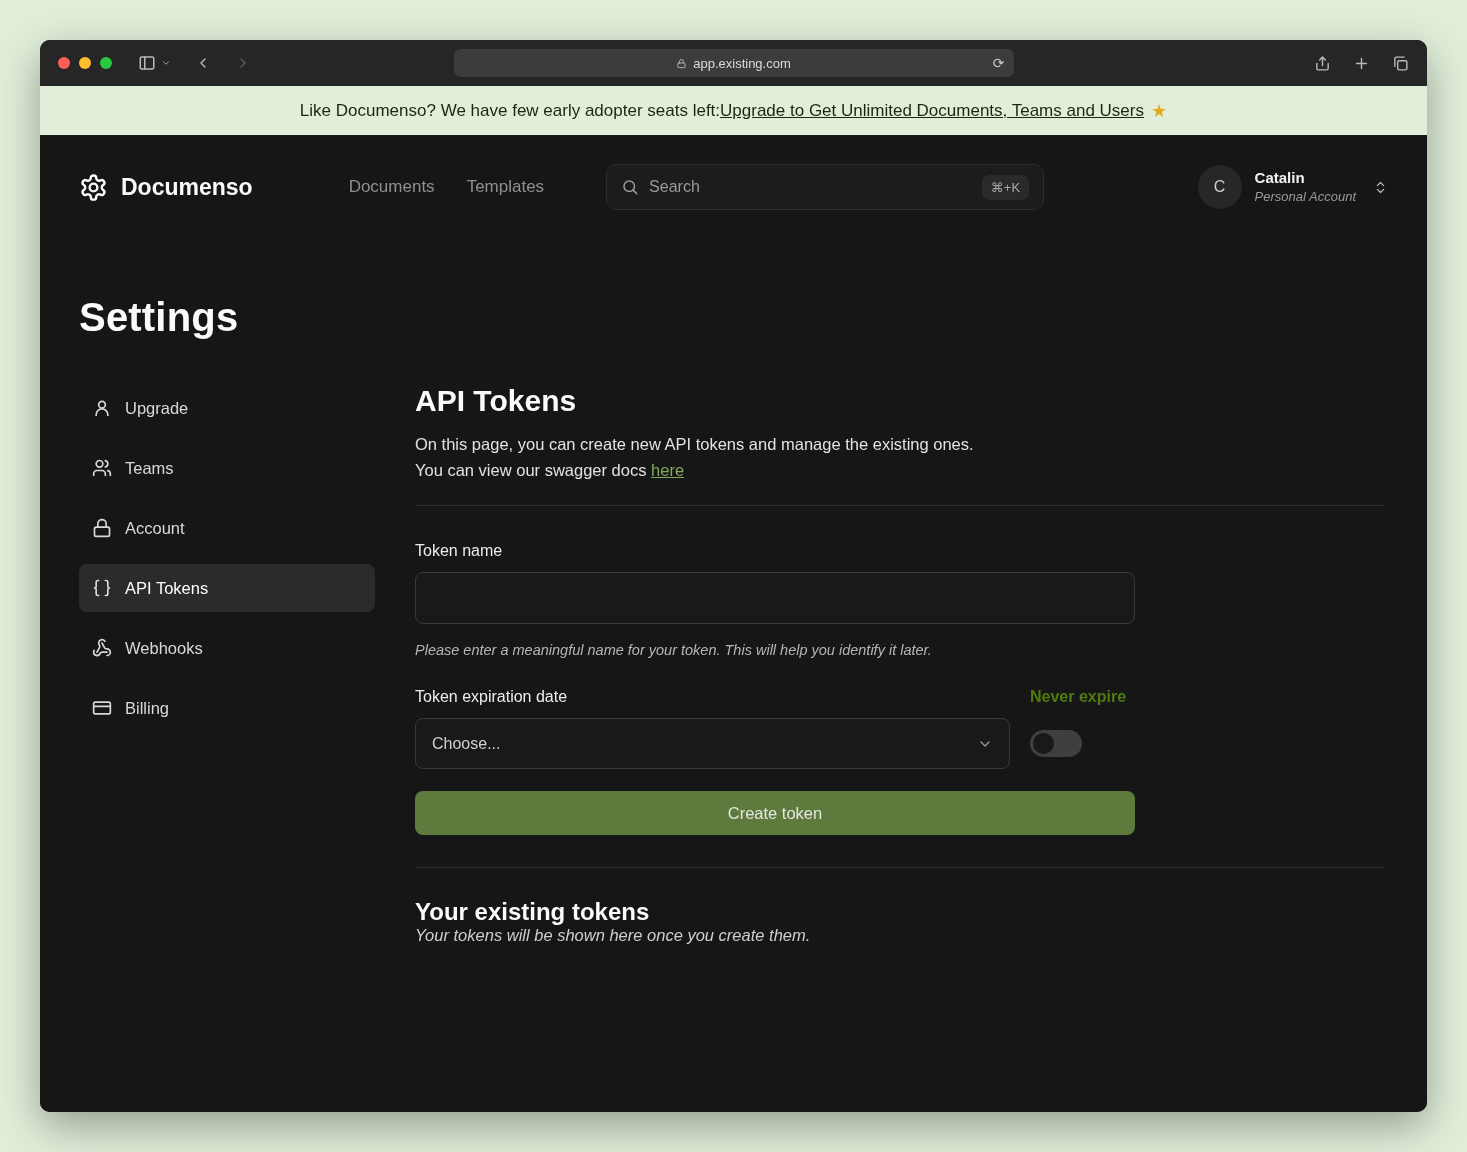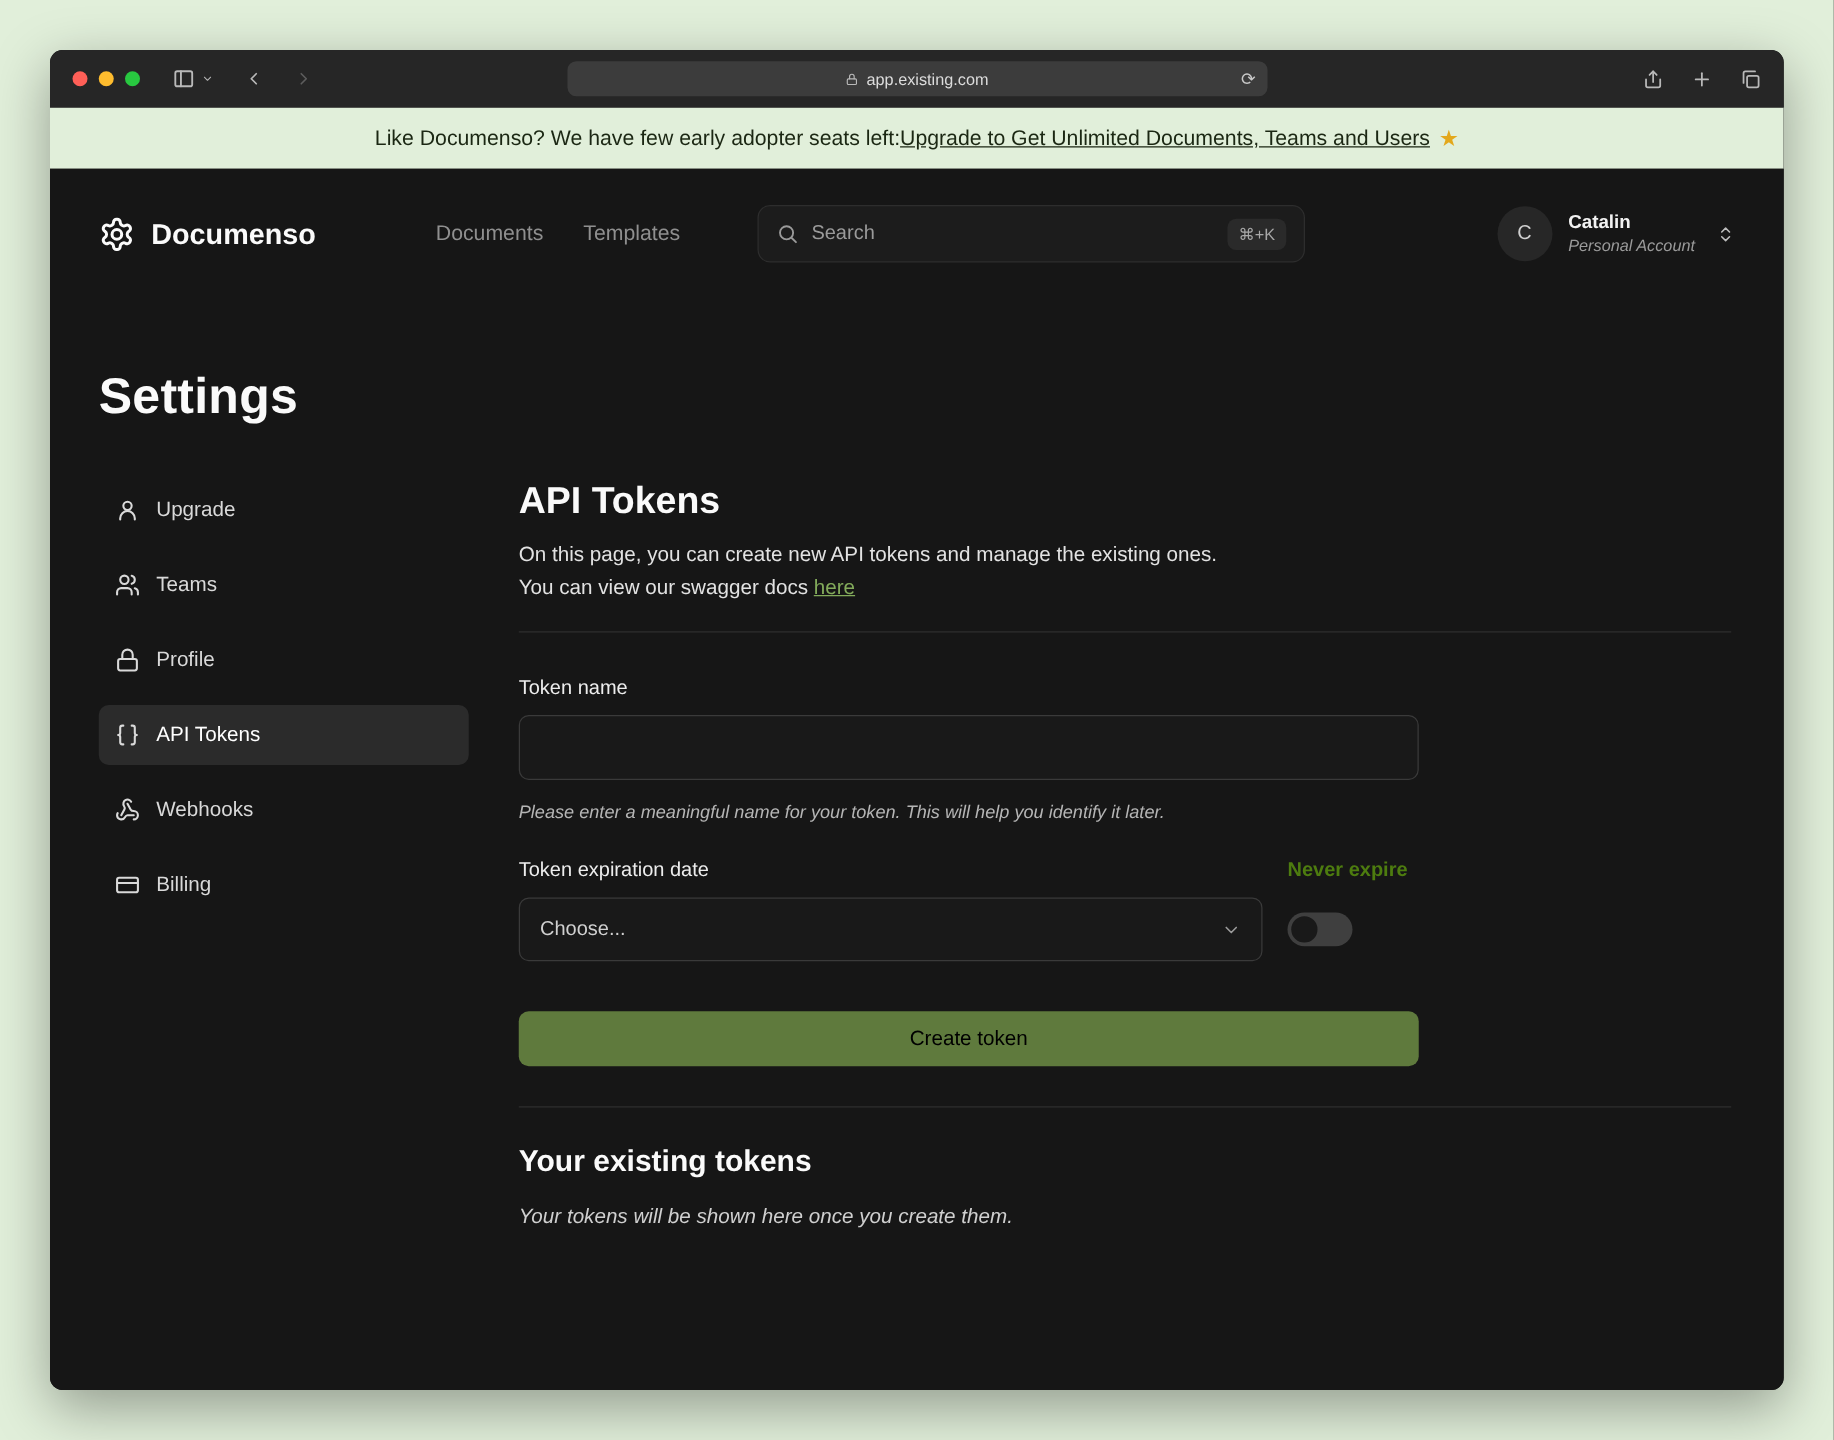--- a/index.html
+++ b/index.html
@@ -75,25 +75,25 @@
   .help { margin-top:18px; font-style:italic; font-size:14.5px; color:#b5b5b5; }
   .exp-labels { margin-top:30px; display:flex; }
   .exp-labels .lbl { width:595px; margin-right:20px; font-size:16px; color:#ededed; font-weight:500; }
   .exp-labels .never { font-size:16px; font-weight:700; color:#4d7c0f; }
   .exp-row { margin-top:12px; display:flex; align-items:center; }
   .select { width:595px; height:51px; margin-right:20px; border-radius:8px; border:1px solid #3a3a3a; background:#191919;
             display:flex; align-items:center; padding:0 16px; color:#d0d0d0; font-size:16px; cursor:pointer; }
   .select .chev { margin-left:auto; color:#9a9a9a; }
   .toggle { width:52px; height:27px; border-radius:999px; background:#3f3f3f; position:relative; cursor:pointer; }
   .toggle .knob { position:absolute; left:3px; top:3px; width:21px; height:21px; border-radius:50%; background:#191919; }
-  .submit { margin-top:40px; width:720px; height:44px; border:none; border-radius:8px; background:#5f7a3d;
-            color:#000000; font-size:16.5px; font-weight:500; cursor:pointer; font-family:inherit; display:block; }
+  .submit { margin-top:22px; width:720px; height:44px; border:none; border-radius:8px; background:#5f7a3d;
+            color:#e5e5e5; font-size:16.5px; font-weight:500; cursor:pointer; font-family:inherit; display:block; }
   .divider.d2 { margin-top:32px; }
   .existing-h { margin-top:30px; font-size:24px; font-weight:700; color:#fafafa; }
-  .existing-empty { margin-top:20px; font-style:italic; font-size:16.5px; color:#cfcfcf; }
+  .existing-empty { font-style:italic; font-size:16.5px; color:#cfcfcf; }
 </style>
 </head>
 <body>
 
 <div class="window">
 
   <div class="chrome">
     <div class="lights">
       <div class="light red"></div>
       <div class="light yellow"></div>
@@ -229,21 +229,21 @@
           </span>
           <span>Teams</span>
         </div>
         <div class="snav-item">
           <span class="sicon">
             <svg class="ic" width="20" height="20" viewBox="0 0 24 24">
                 <rect x="3" y="11" width="18" height="11" rx="2"></rect>
                 <path d="M7 11V7a5 5 0 0 1 10 0v4"></path>
               </svg>
           </span>
-          <span>Profile</span>
+          <span>Account</span>
         </div>
         <div class="snav-item active">
           <span class="sicon">
             <svg class="ic" width="20" height="20" viewBox="0 0 24 24">
                 <path d="M8 3H7a2 2 0 0 0-2 2v5a2 2 0 0 1-2 2 2 2 0 0 1 2 2v5c0 1.1.9 2 2 2h1"></path>
                 <path d="M16 21h1a2 2 0 0 0 2-2v-5c0-1.1.9-2 2-2a2 2 0 0 1-2-2V5a2 2 0 0 0-2-2h-1"></path>
               </svg>
           </span>
           <span>API Tokens</span>
         </div>

